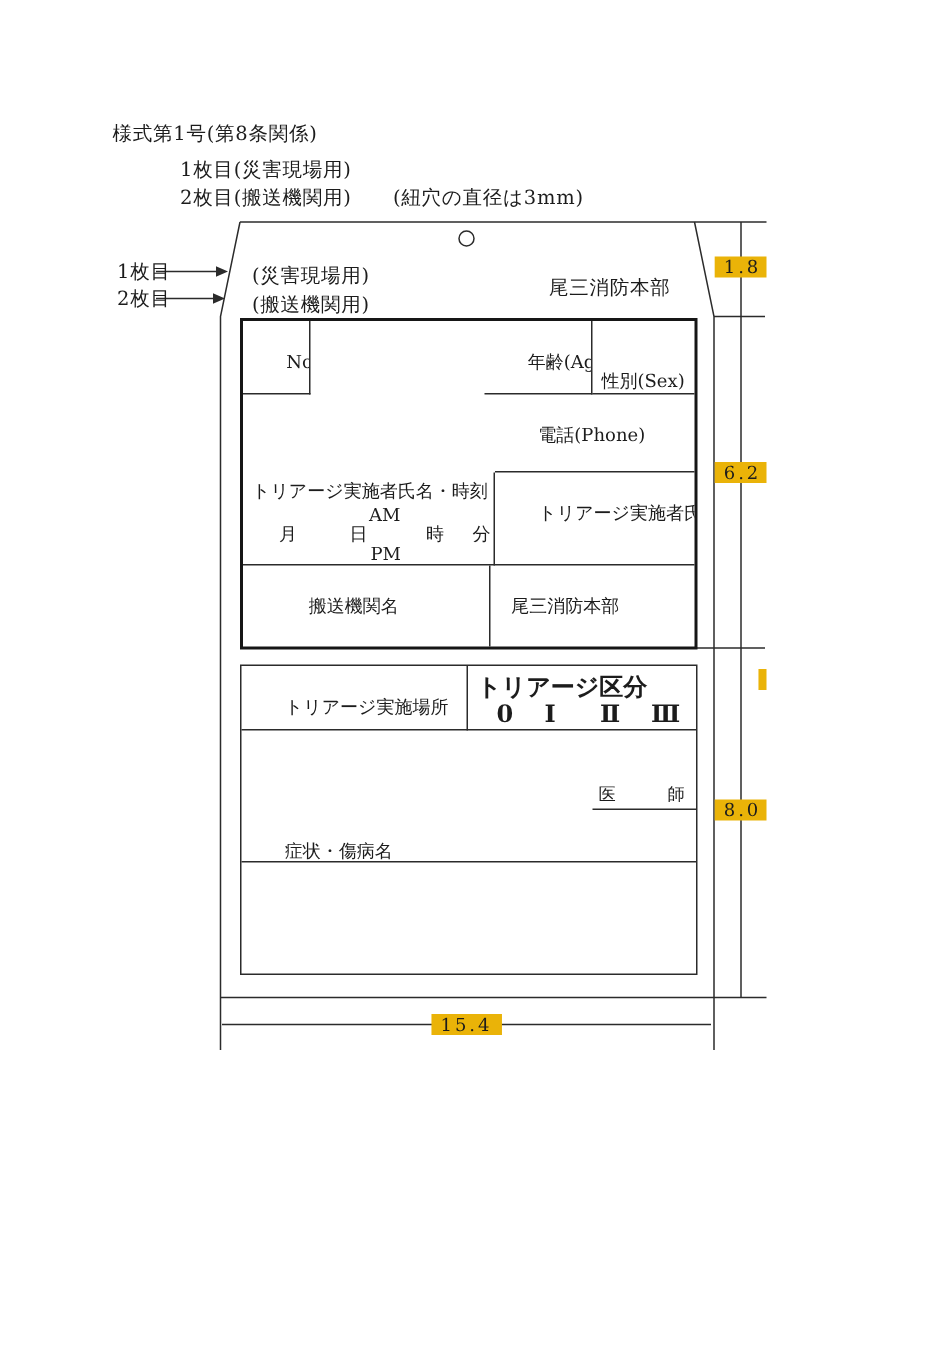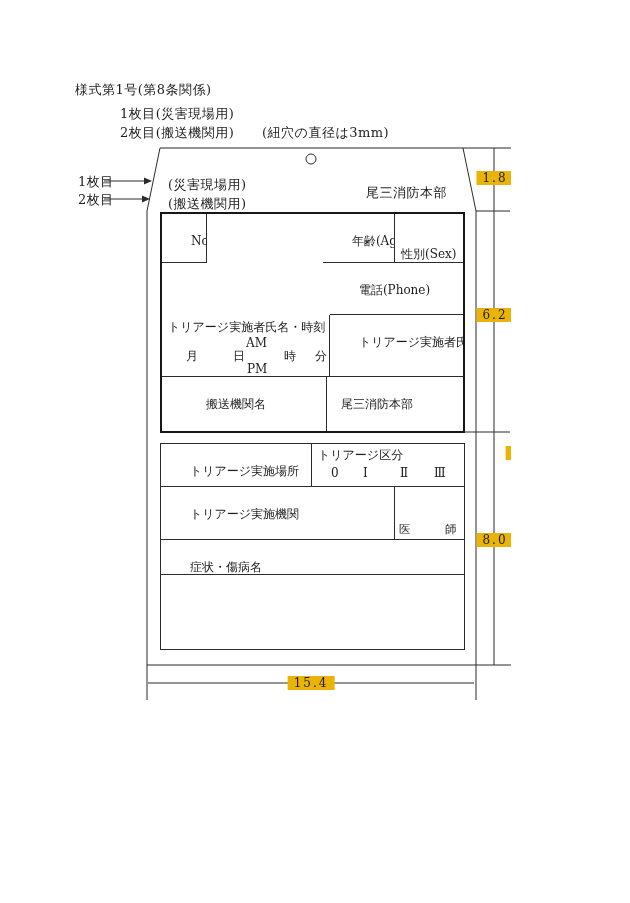--- a/index.html
+++ b/index.html
@@ -14,21 +14,21 @@
     padding:0 6px;font-size:12px;letter-spacing:2px;white-space:pre;
   }
   .tbl{position:absolute;box-sizing:border-box;background:transparent;}
   .tbl1{border:2px solid #161616;}
   .tbl2{border:1px solid #2b2b2b;}
   .cell{position:absolute;box-sizing:border-box;font-size:12px;line-height:1.35;
         padding:3px 6px;white-space:pre;overflow:hidden;}
   .br{border-right:1px solid #2b2b2b;}
   .bb{border-bottom:1px solid #2b2b2b;}
   .dtspan{position:absolute;font-size:12px;white-space:pre;}
-  .catspan{position:absolute;font-size:12px;}
+  .catspan{position:absolute;font-size:16px;font-weight:bold;}
   .qline{font-size:11.5px;line-height:16px;white-space:pre;}
 </style>
 </head>
 <body>
 
 <div class="page">
 
   <div class="txt" style="left:75px;top:82px">様式第1号(第8条関係)</div>
   <div class="txt" style="left:120px;top:106px">1枚目(災害現場用)</div>
   <div class="txt" style="left:120px;top:125px">2枚目(搬送機関用)</div>
@@ -108,22 +108,20 @@
     <div class="cell br bb" style="left:0;top:0;width:151px;height:43px">
       <span>トリアージ実施場所</span></div>
     <div class="cell bb" style="left:151px;top:0;width:152px;height:43px;padding:0">
       <span class="catspan" style="left:6px;top:3px">トリアージ区分</span>
       <span class="catspan" style="left:19px;top:21px">0</span>
       <span class="catspan" style="left:51px;top:21px">Ⅰ</span>
       <span class="catspan" style="left:88px;top:21px">Ⅱ</span>
       <span class="catspan" style="left:122px;top:21px">Ⅲ</span>
     </div>
 
-    <div class="cell br bb" style="left:0;top:43px;width:234px;height:53px">
-      <span>トリアージ実施機関</span></div>
     <div class="cell bb" style="left:234px;top:43px;width:69px;height:53px;padding:2px 4px">
       <div class="qline">医　　　師</div>
       
       
     </div>
 
     <div class="cell bb" style="left:0;top:96px;width:303px;height:35px">
       <span>症状・傷病名</span></div>
 
   </div>

